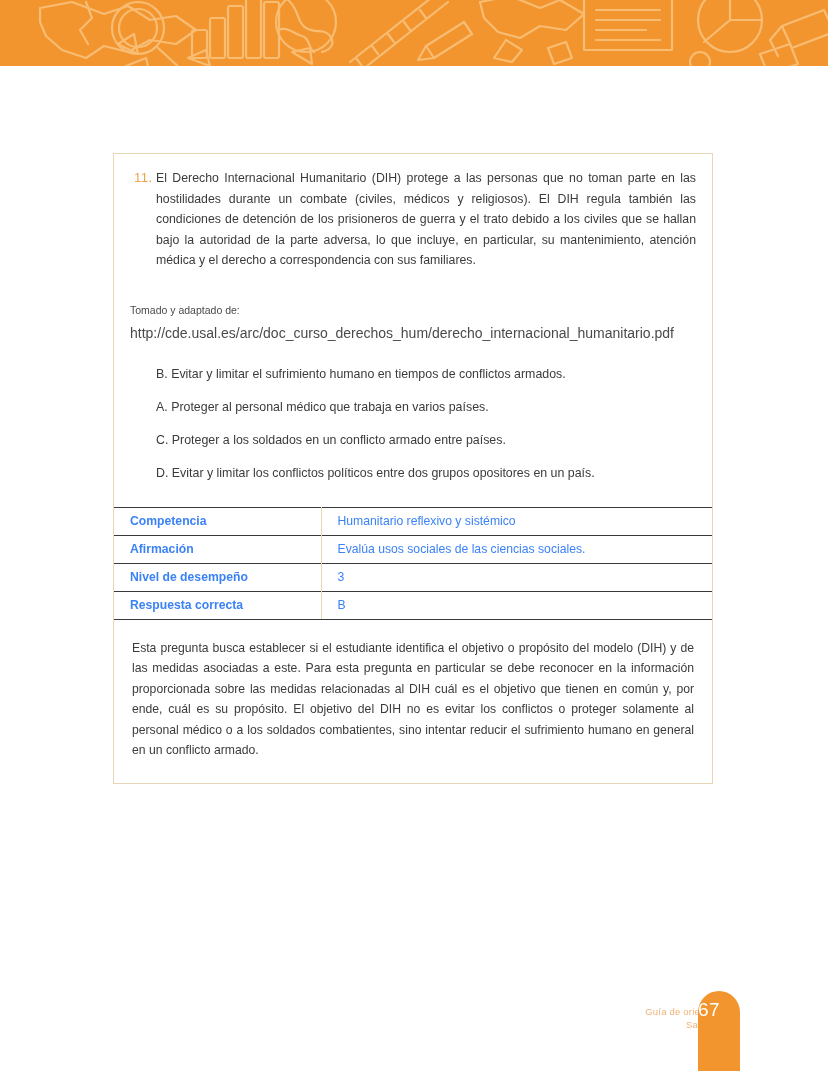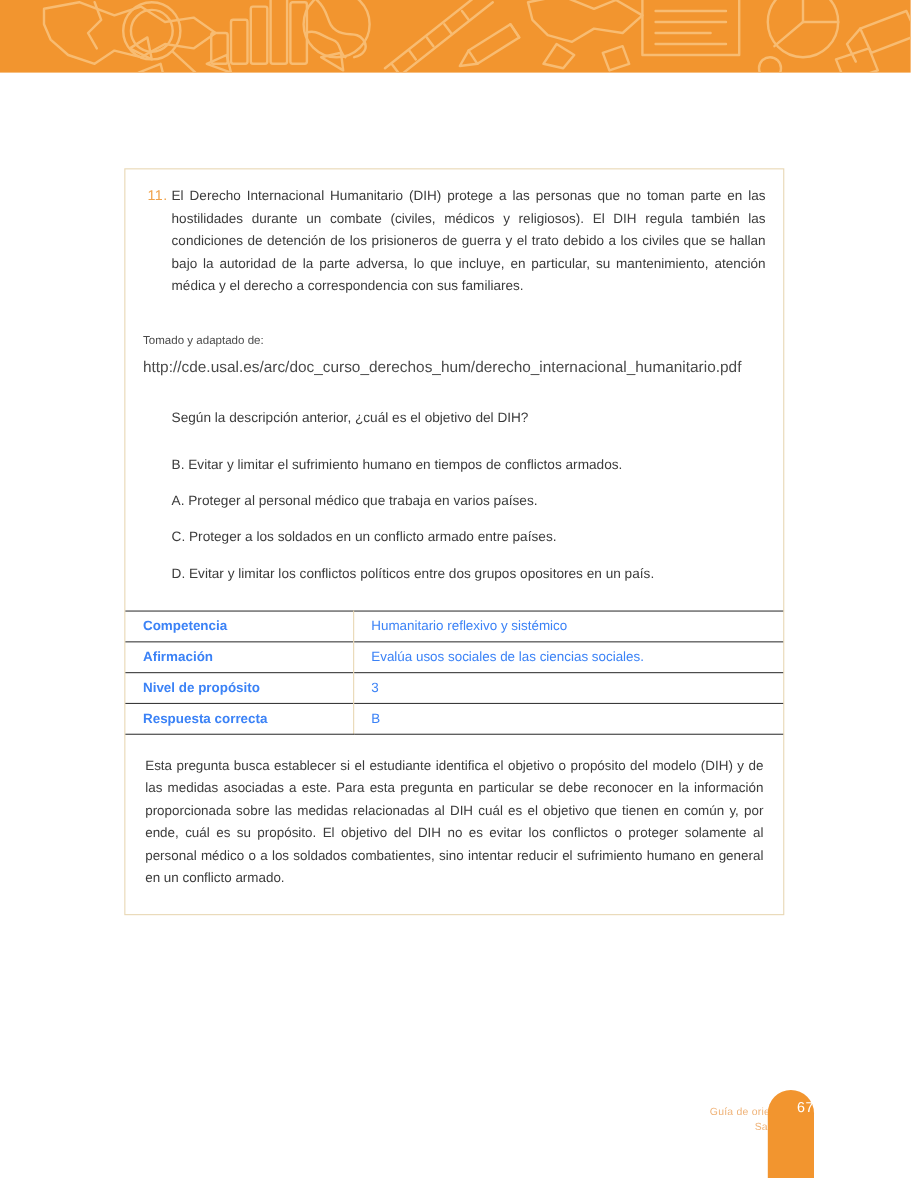--- a/index.html
+++ b/index.html
@@ -158,23 +158,23 @@
     height: 80px;
     background: #F2952F;
     border-top-left-radius: 21px;
     border-top-right-radius: 21px;
   }
   .page-tab-num {
     position: absolute;
     top: 8px;
     left: 0;
     width: 100%;
-    text-align: right;
+    text-align: left;
     color: #ffffff;
-    font-size: 13px;
+    font-size: 19px;
     letter-spacing: 0.5px;
   }
 </style>
 </head>
 <body>
 
 <div class="page">
 
   <div class="header-banner">
     <svg width="828" height="66" viewBox="0 0 828 66" fill="none" stroke="#F8BC72" stroke-width="2.2" stroke-linecap="round" stroke-linejoin="round">
@@ -258,42 +258,41 @@
     <div class="question-block">
       <div class="q-para">
         <span class="q-number">11.</span><span>El Derecho Internacional Humanitario (DIH) protege a las personas que no toman parte en las hostilidades durante un combate (civiles, médicos y religiosos). El DIH regula también las condiciones de detención de los prisioneros de guerra y el trato debido a los civiles que se hallan bajo la autoridad de la parte adversa, lo que incluye, en particular, su mantenimiento, atención médica y el derecho a correspondencia con sus familiares.</span>
       </div>
 
       <div class="source-wrap">
         <div class="source-line1">Tomado y adaptado de:</div>
         <div class="source-line2">http://cde.usal.es/arc/doc_curso_derechos_hum/derecho_internacional_humanitario.pdf</div>
       </div>
 
-      <div class="prompt">Según la descripción anterior, ¿cuál es el objetivo del DIH?</div>
 
       <div class="options">
         <div class="option">B. Evitar y limitar el sufrimiento humano en tiempos de conflictos armados.</div>
         <div class="option">A. Proteger al personal médico que trabaja en varios países.</div>
         <div class="option">C. Proteger a los soldados en un conflicto armado entre países.</div>
         <div class="option">D. Evitar y limitar los conflictos políticos entre dos grupos opositores en un país.</div>
       </div>
     </div>
 
     <table class="meta-table">
       <tbody>
         <tr>
           <td class="meta-label">Competencia</td>
           <td class="meta-value">Humanitario reflexivo y sistémico</td>
         </tr>
         <tr>
           <td class="meta-label">Afirmación</td>
           <td class="meta-value">Evalúa usos sociales de las ciencias sociales.</td>
         </tr>
         <tr>
-          <td class="meta-label">Nivel de propósito</td>
+          <td class="meta-label">Nivel de desempeño</td>
           <td class="meta-value">3</td>
         </tr>
         <tr>
           <td class="meta-label">Respuesta correcta</td>
           <td class="meta-value">B</td>
         </tr>
       </tbody>
     </table>
 
     <div class="explanation">Esta pregunta busca establecer si el estudiante identifica el objetivo o propósito del modelo (DIH) y de las medidas asociadas a este.  Para esta pregunta en particular se debe reconocer en la información proporcionada sobre las medidas relacionadas al DIH cuál es el objetivo que tienen en común y, por ende, cuál es su propósito. El objetivo del DIH no es evitar los conflictos o proteger solamente al personal médico o a los soldados combatientes, sino intentar reducir el sufrimiento humano en general en un conflicto armado.</div>

